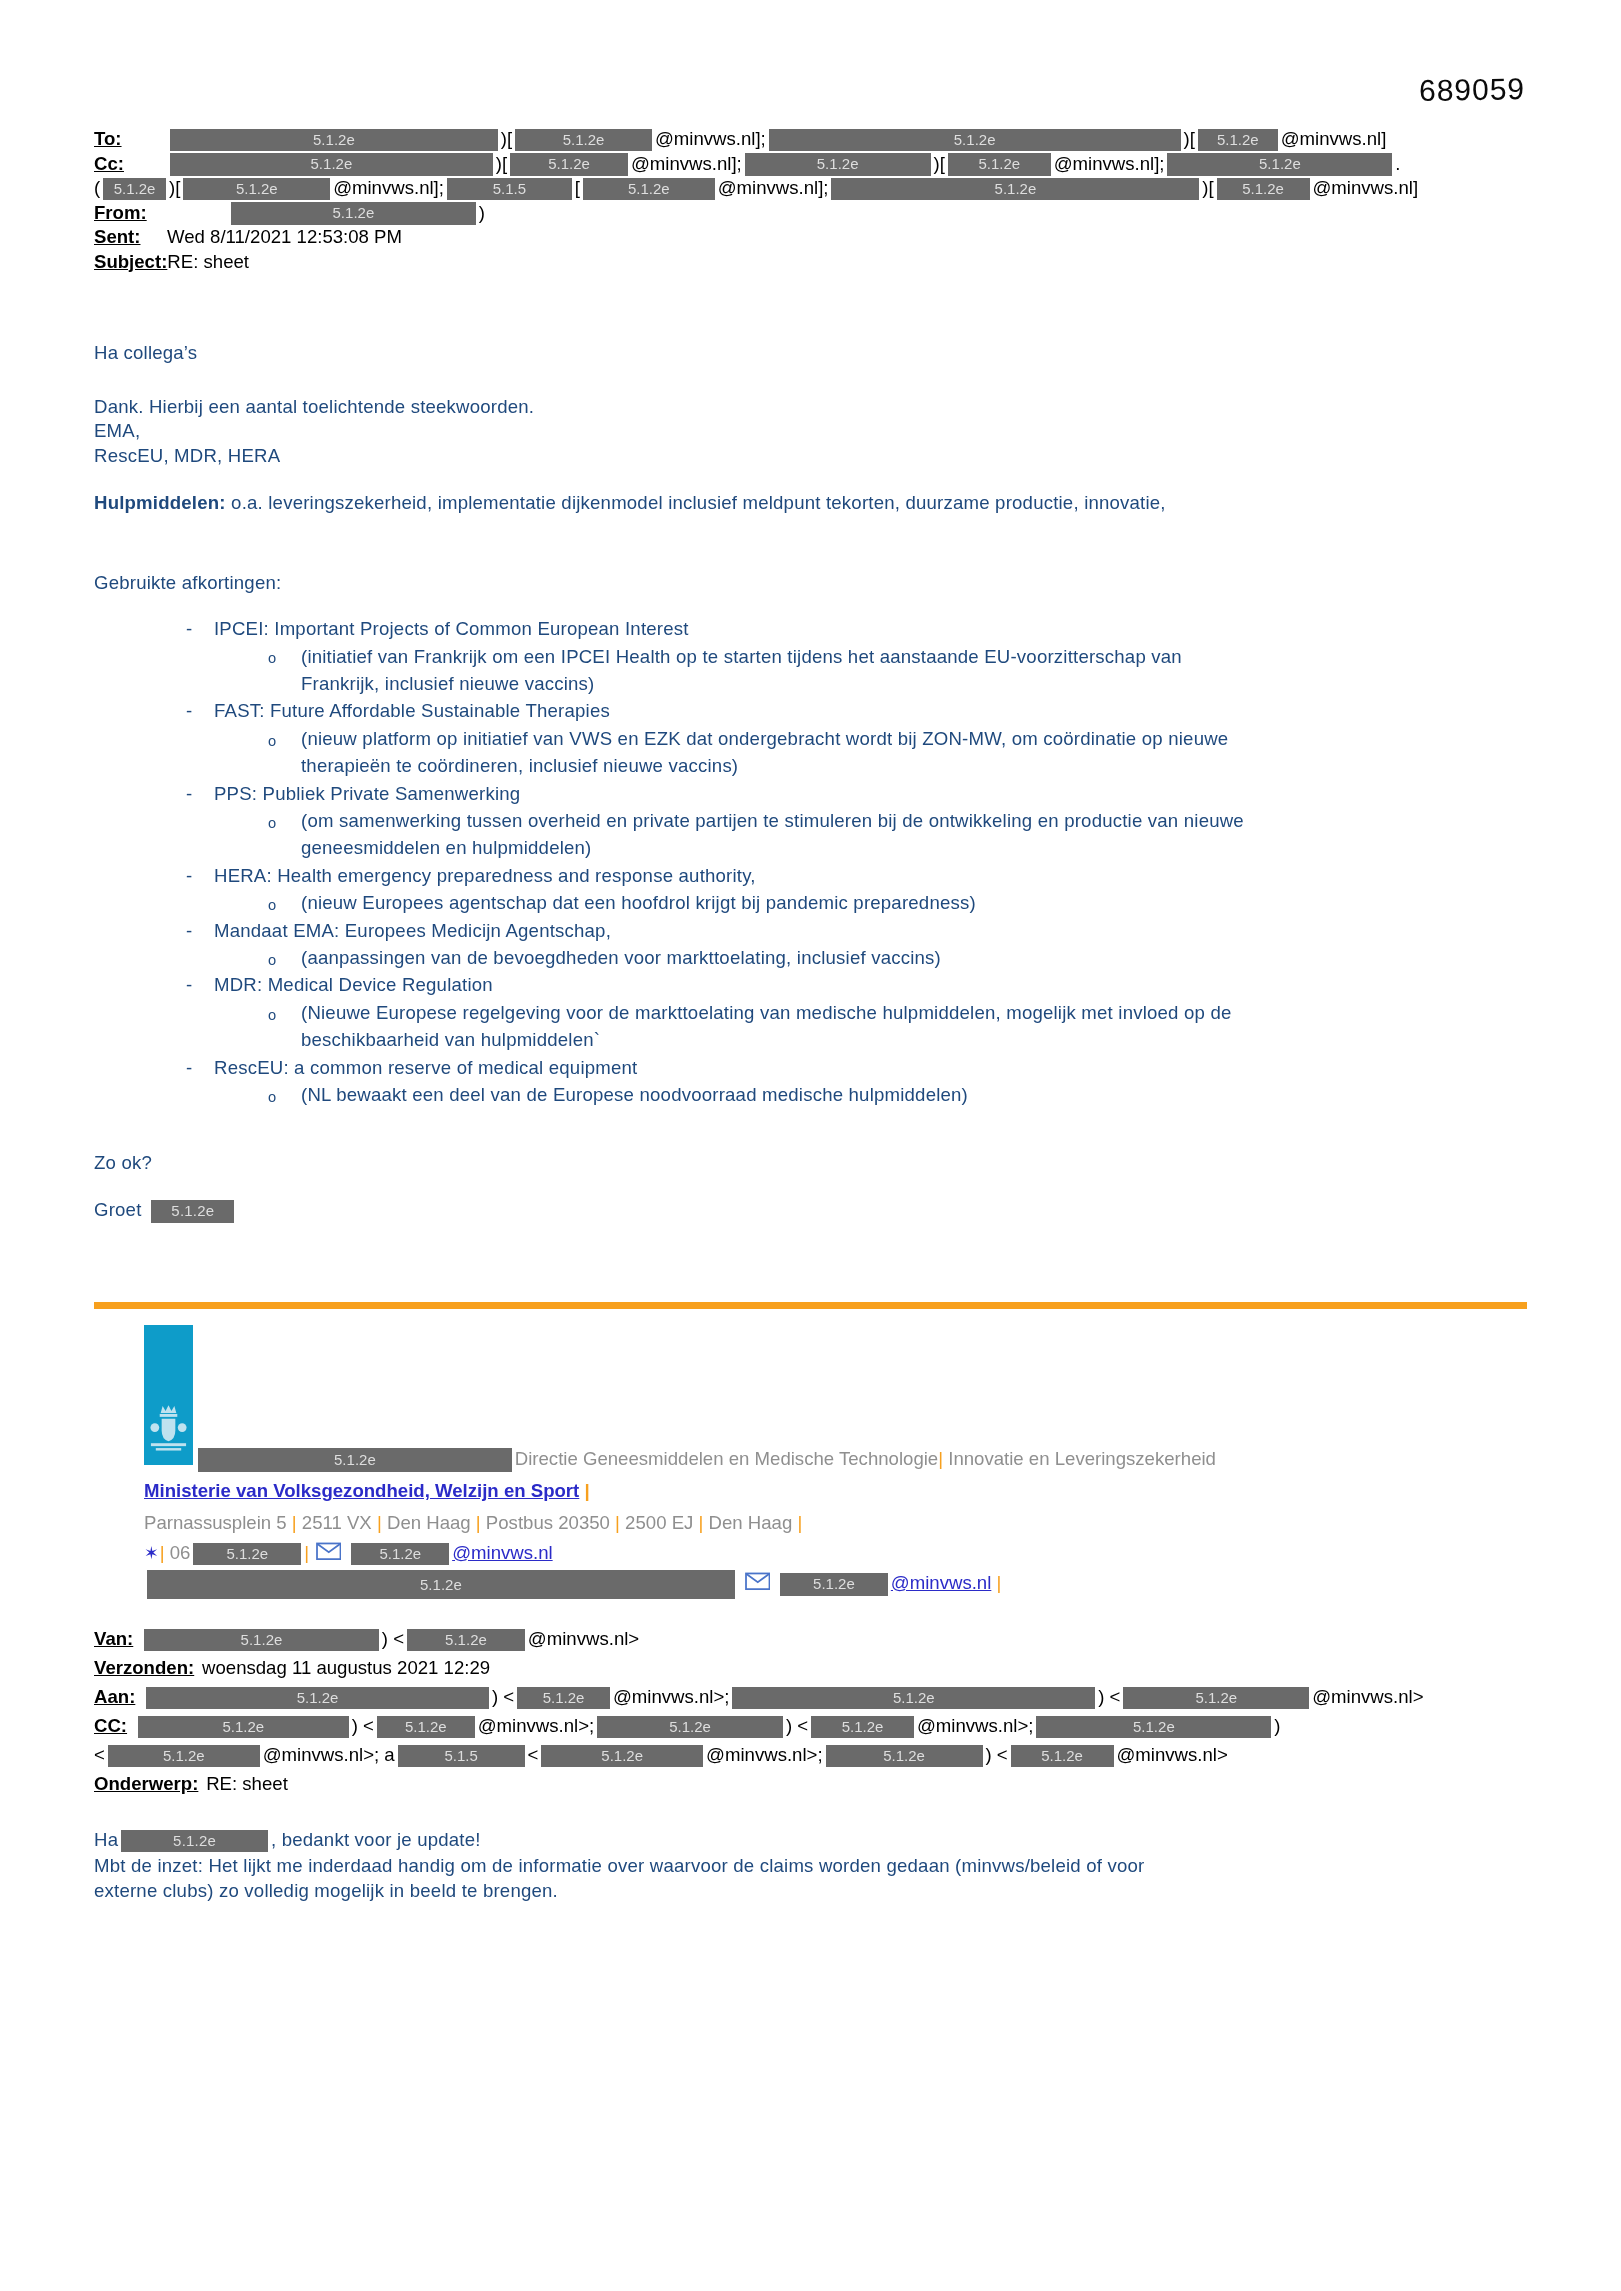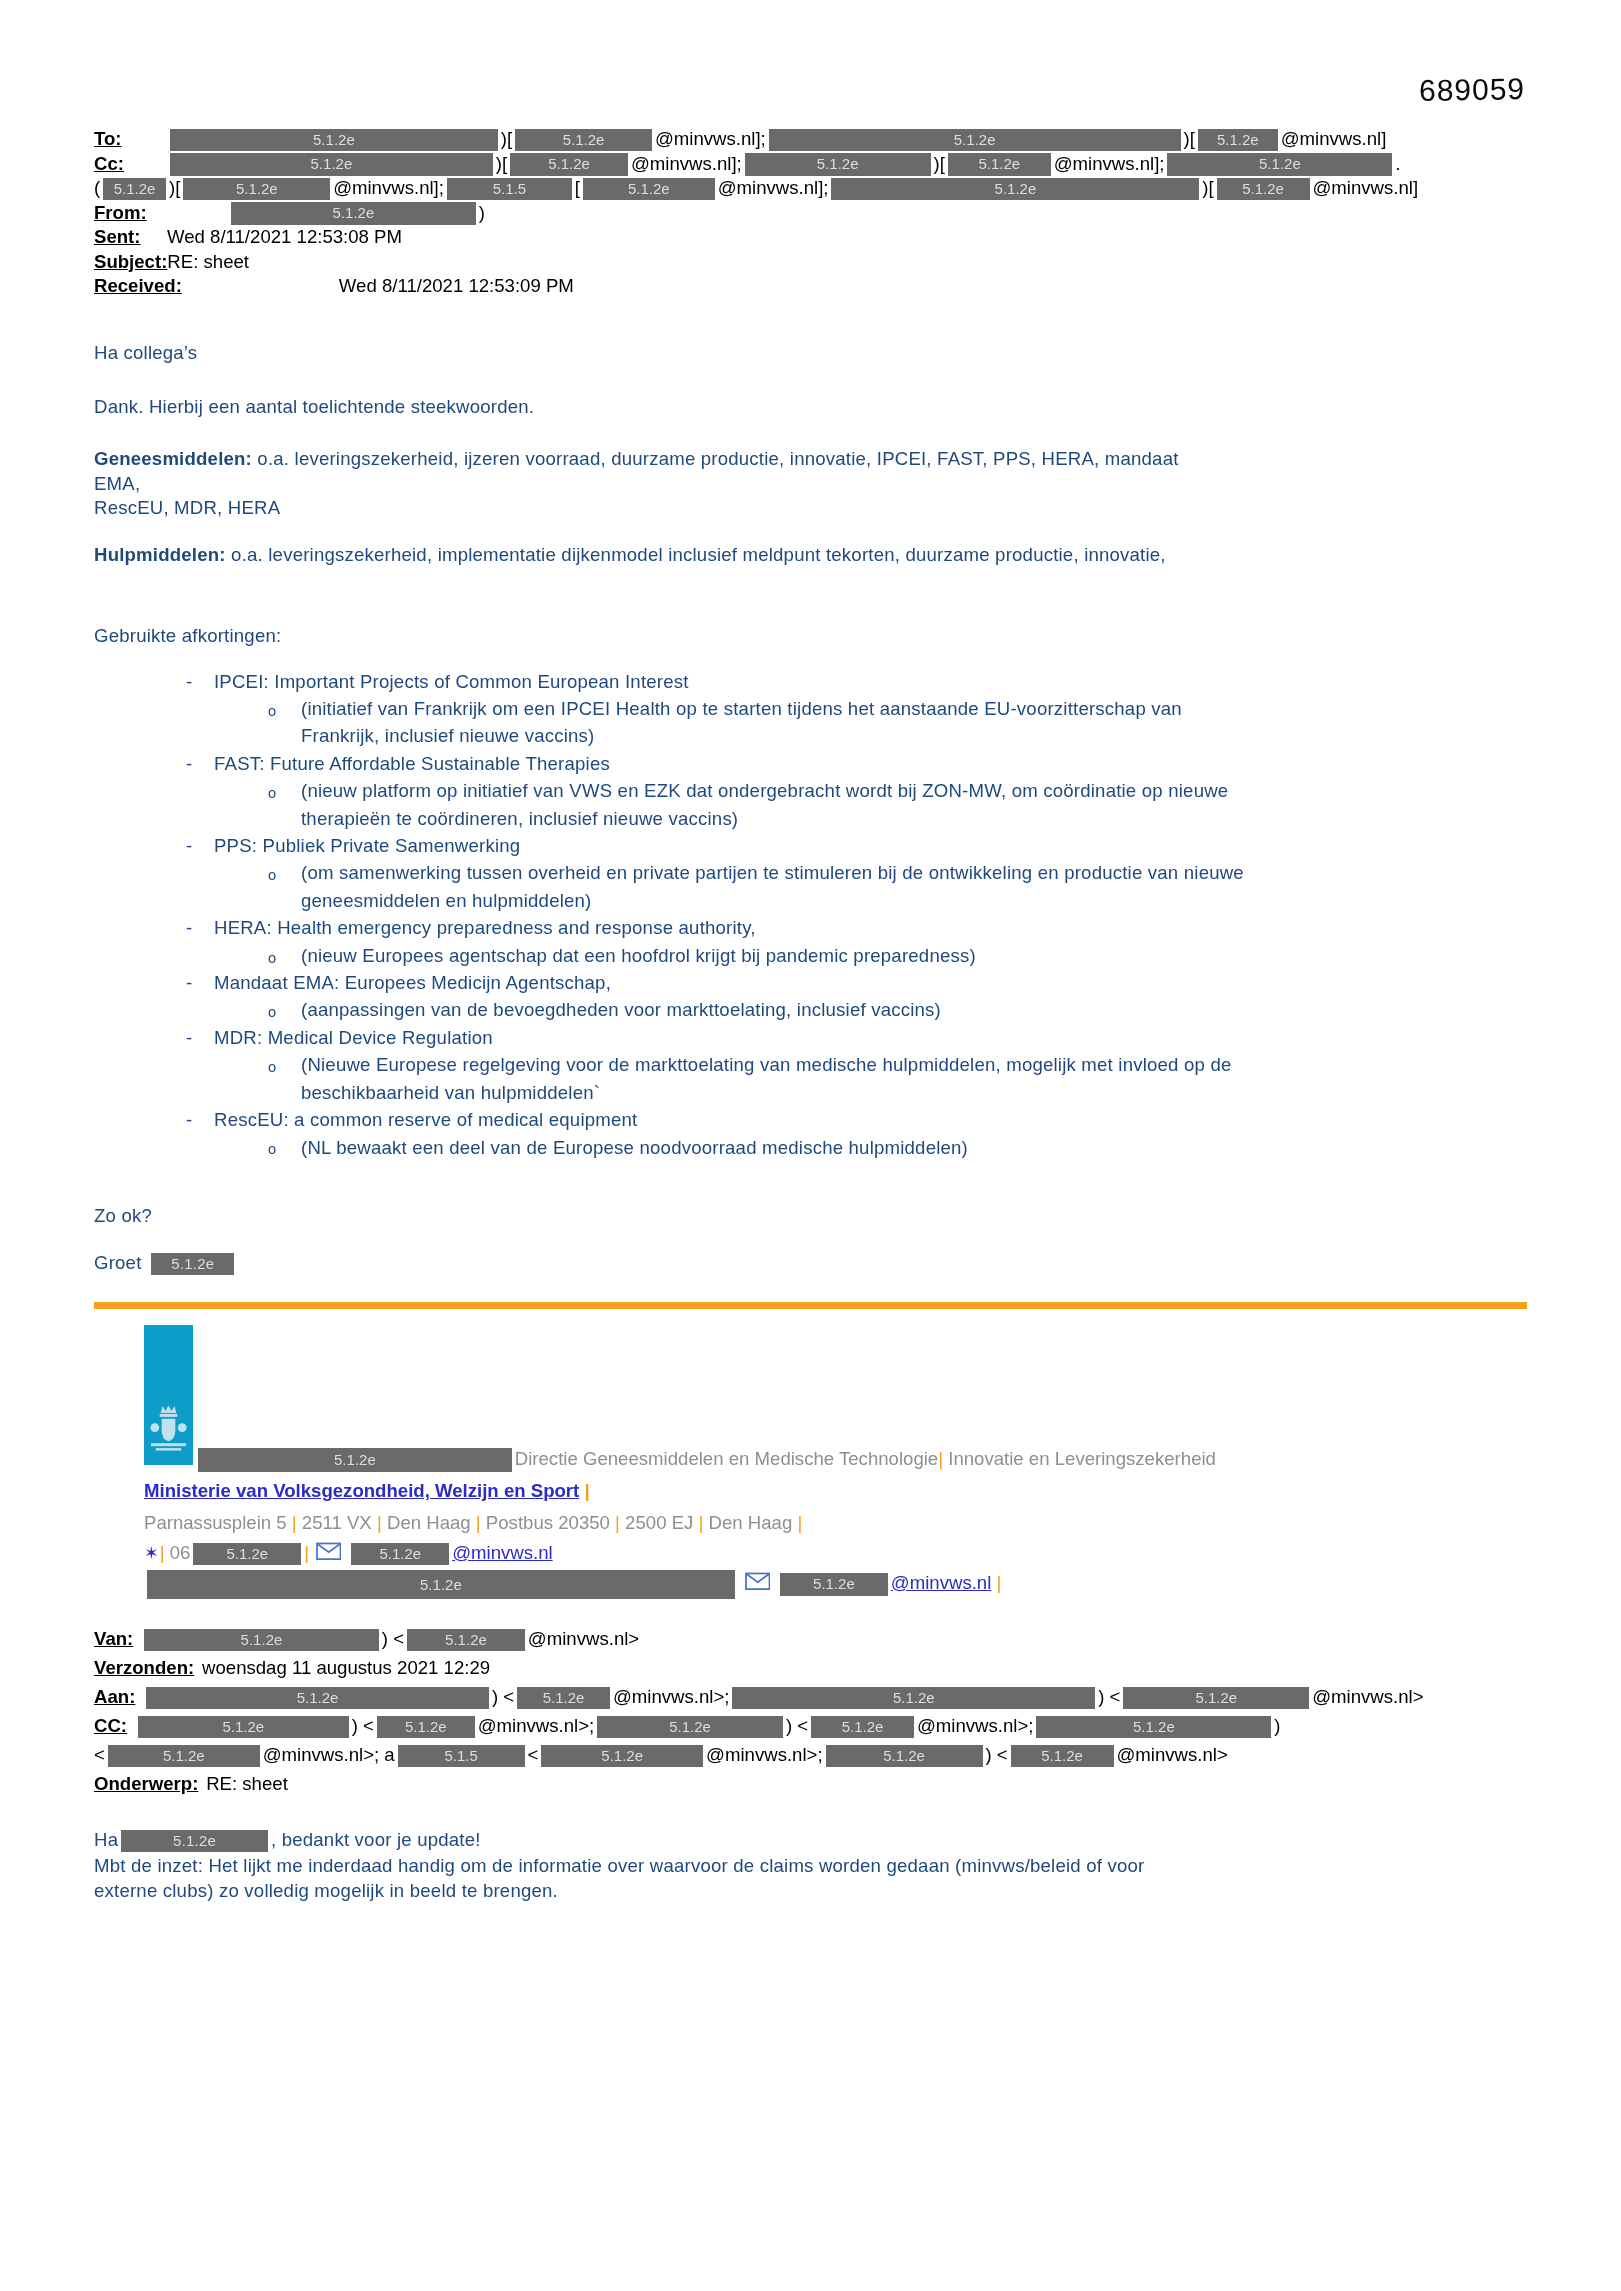--- a/index.html
+++ b/index.html
@@ -69,27 +69,25 @@
 
   <div class="docnum">689059</div>
 
   <div class="hdr1 segrows">
       <div class="seg-row"><span class="row-label">To:</span><span class="redact" style="width: 328px;">5.1.2e</span><span class="txt">)[</span><span class="redact" style="width: 137px;">5.1.2e</span><span class="txt">@minvws.nl];</span><span class="redact" style="width: 412px;">5.1.2e</span><span class="txt">)[</span><span class="redact" style="width: 80px;">5.1.2e</span><span class="txt">@minvws.nl]</span></div>
       <div class="seg-row"><span class="row-label">Cc:</span><span class="redact" style="width: 323px;">5.1.2e</span><span class="txt">)[</span><span class="redact" style="width: 118px;">5.1.2e</span><span class="txt">@minvws.nl];</span><span class="redact" style="width: 186px;">5.1.2e</span><span class="txt">)[</span><span class="redact" style="width: 103px;">5.1.2e</span><span class="txt">@minvws.nl];</span><span class="redact" style="width: 225px;">5.1.2e</span><span class="txt">.</span></div>
       <div class="seg-row"><span class="txt">(</span><span class="redact" style="width: 63px;">5.1.2e</span><span class="txt">)[</span><span class="redact" style="width: 147px;">5.1.2e</span><span class="txt">@minvws.nl];</span><span class="redact" style="width: 125px;">5.1.5</span><span class="txt">[</span><span class="redact" style="width: 132px;">5.1.2e</span><span class="txt">@minvws.nl];</span><span class="redact" style="width: 368px;">5.1.2e</span><span class="txt">)[</span><span class="redact" style="width: 93px;">5.1.2e</span><span class="txt">@minvws.nl]</span></div>
       <div class="seg-row"><span class="row-label">From:</span><span class="spacer" style="width: 61px;"></span><span class="redact" style="width: 245px;">5.1.2e</span><span class="txt">)</span></div>
       <div class="seg-row"><span class="row-label">Sent:</span><span class="txt">Wed 8/11/2021 12:53:08 PM</span></div>
       <div class="seg-row"><span class="row-label">Subject:</span><span class="txt">RE: sheet</span></div>
-      <div class="seg-row"><span class="row-label">Received:</span><span class="spacer" style="width: 157px;"></span><span class="txt">Wed 8/11/2021 12:53:09 PM</span></div>
     </div>
 
   <div class="body1">
     <p class="bline">Ha collega’s</p>
     <p class="bline mt30">Dank. Hierbij een aantal toelichtende steekwoorden.</p>
-    <p class="bline mt28"><b>Geneesmiddelen:</b><span> o.a. leveringszekerheid, ijzeren voorraad, duurzame productie, innovatie, IPCEI, FAST, PPS, HERA, mandaat</span></p>
     <p class="bline">EMA,</p>
     <p class="bline">RescEU, MDR, HERA</p>
     <p class="bline mt22"><b>Hulpmiddelen:</b><span> o.a. leveringszekerheid, implementatie dijkenmodel inclusief meldpunt tekorten, duurzame productie, innovatie,</span></p>
     <p class="bline mt58">Gebruikte afkortingen:</p>
     <div class="bullets">
         <div class="bullet">
           <div class="b-term"><span class="dash">-</span><span>IPCEI: Important Projects of Common European Interest</span></div>
           <div class="b-sub">
             <span class="o">o</span>
             <div class="sublines">

